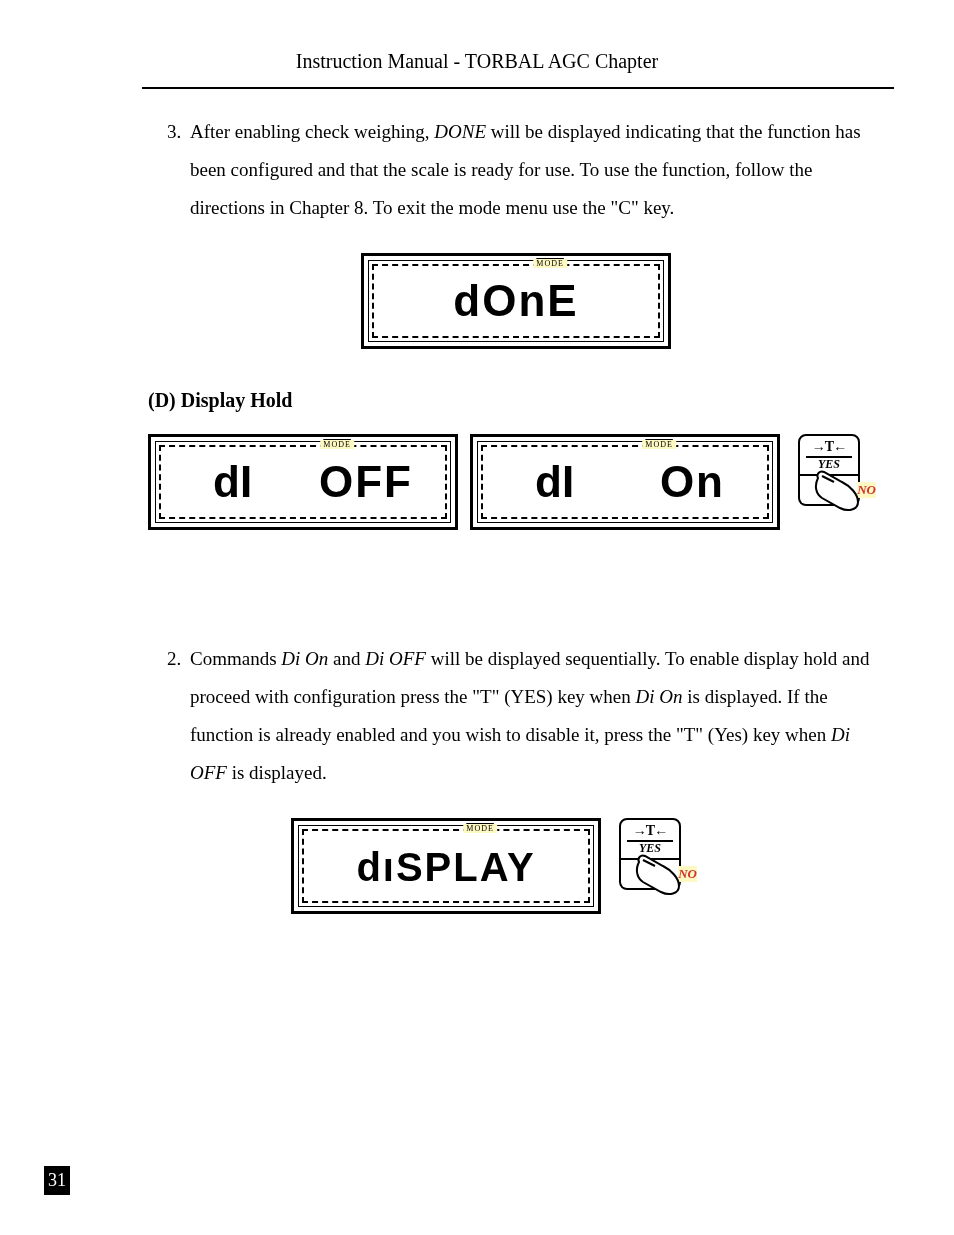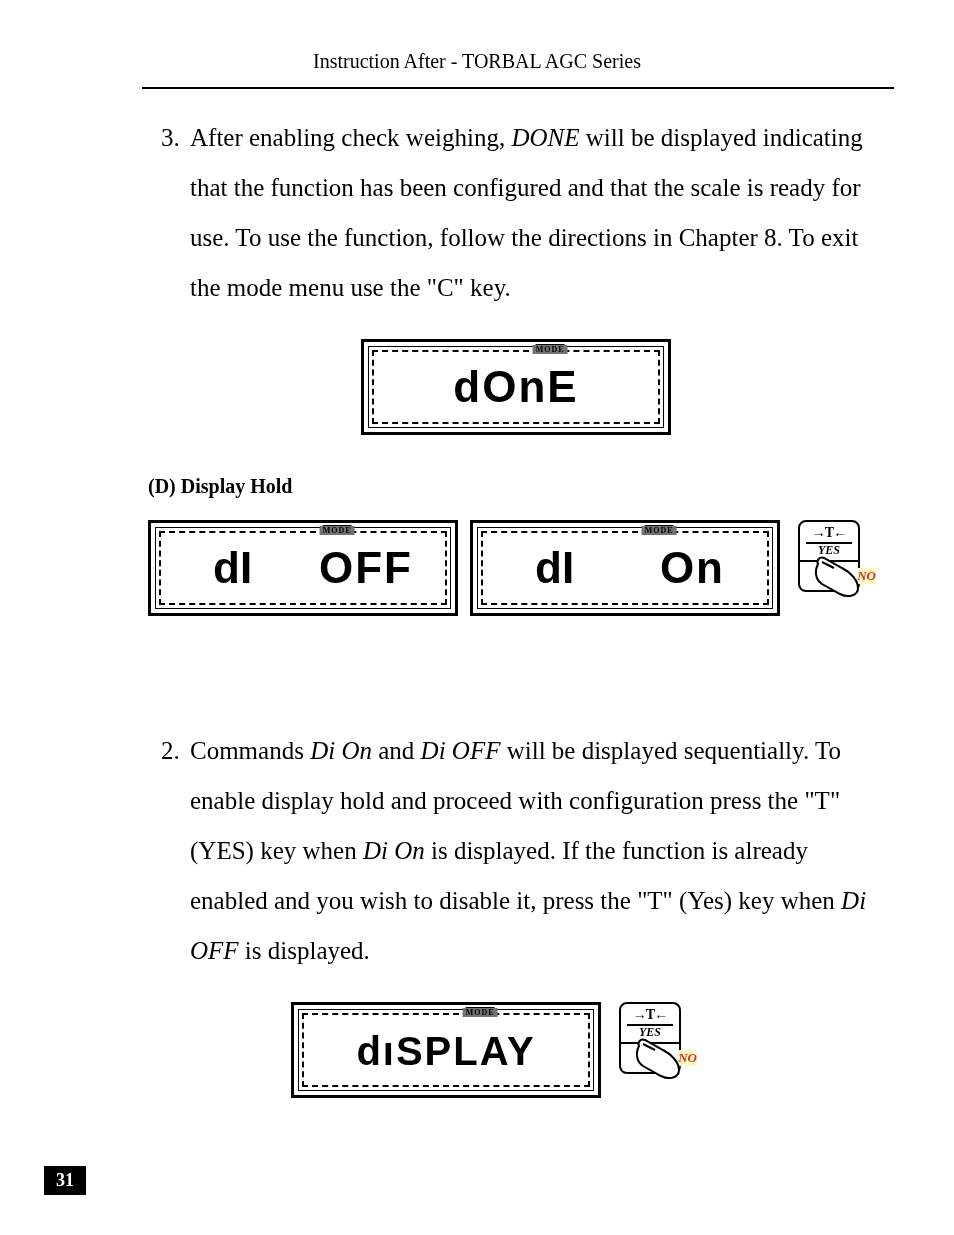--- a/index.html
+++ b/index.html
@@ -38,21 +38,21 @@
   .content {
     padding-left: 88px;
     padding-right: 10px;
   }
   ol.list {
     list-style: decimal;
     padding-left: 38px;
   }
   ol.list li {
     line-height: 2.0;
-    font-size: 25px;
+    font-size: 19px;
     margin-bottom: 26px;
     padding-left: 4px;
   }
   .section-head {
     font-weight: bold;
     font-size: 20px;
     margin: 28px 0 22px 0;
     font-family: Liberation Serif, serif;
   }
   .it { font-style: italic; }
@@ -81,26 +81,25 @@
     height: 74px;
     display: flex;
     align-items: center;
     justify-content: center;
   }
   .mode-chip {
     position: absolute;
     top: -7px;
     left: 62%;
     transform: translateX(-50%);
-    background: #737373;
+    background: #fef9c3;
     font-size: 8px;
     letter-spacing: 1px;
     padding: 0 3px;
     text-decoration: overline;
-    font-weight: bold;
   }
   .lcd-text svg { display:block; }
 
   
   .key {
     width: 62px;
     position: relative;
   }
   .key-top, .key-bot {
     border: 2px solid #000;
@@ -131,31 +130,31 @@
     left: 14px;
     pointer-events: none;
   }
 
   .page-num {
     position: absolute;
     left: 44px;
     bottom: 40px;
     background: #000;
     color: #fff;
-    font-weight: bold;
-    padding: 4px 12px;
+    font-weight: normal;
+    padding: 4px 4px;
     font-size: 18px;
   }
 </style>
 </head>
 <body>
 
 <div class="header-row">
   <div class="header-title-wrap">
-    <div class="header-title">Instruction After - TORBAL AGC Series</div>
+    <div class="header-title">Instruction Manual - TORBAL AGC Chapter</div>
   </div>
 </div>
 <hr class="hr-rule">
 
 <div class="content">
 
   <ol class="list" start="3">
     <li>
       <span>After enabling check weighing, </span><span class="it">DONE</span><span> will be displayed indicating that the function has been configured and that the scale is ready for use. To use the function, follow the directions in Chapter 8. To exit the mode menu use the "C" key.</span>
     </li>

